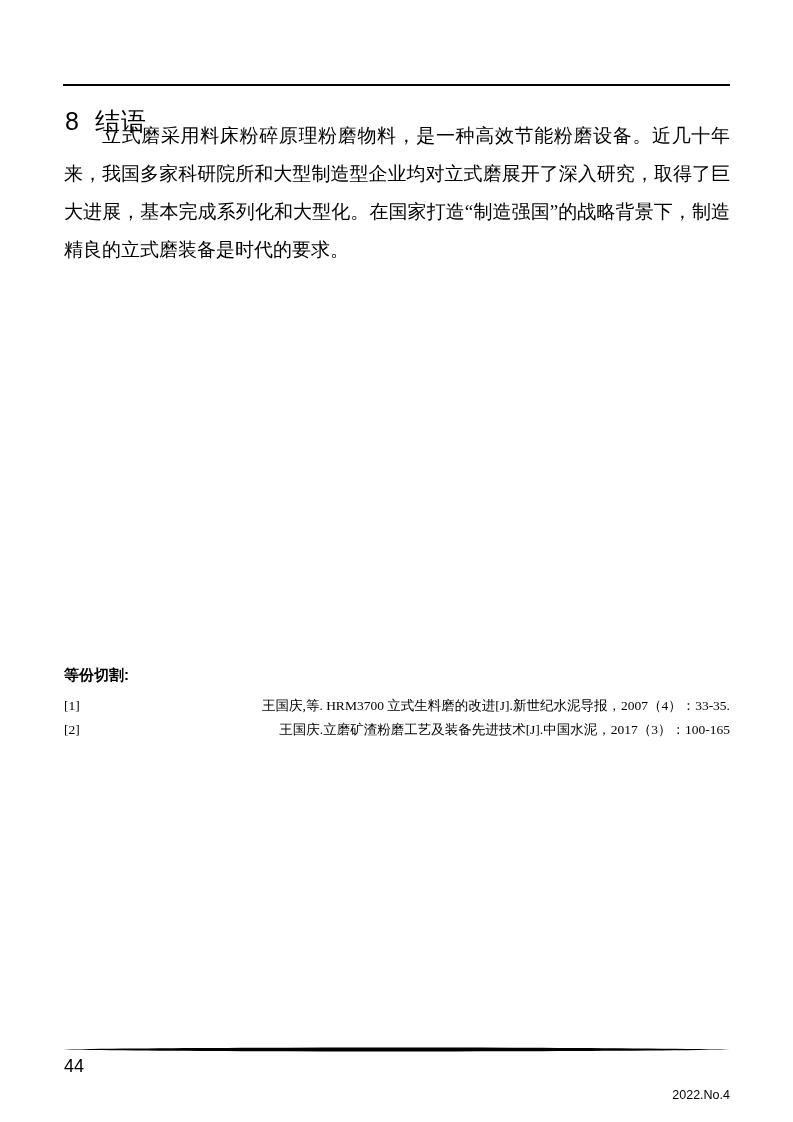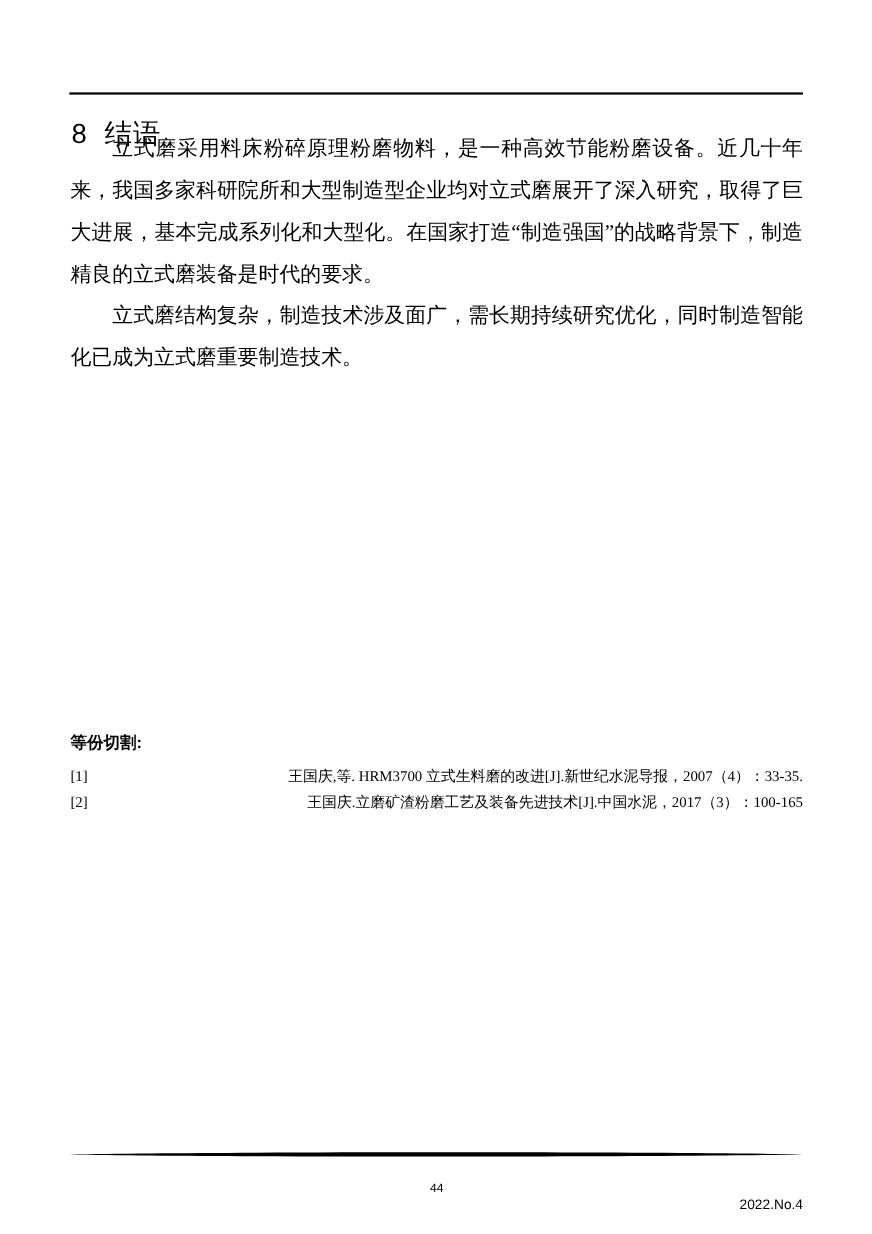--- a/index.html
+++ b/index.html
@@ -101,24 +101,22 @@
     left: 63px;
     width: 667px;
     height: 7px;
     display: block;
   }
   .footer-pageno {
     position: absolute;
     top: 1056px;
     left: 64px;
     width: 666px;
-    text-align: center;
     font-family: "Liberation Sans", "DejaVu Sans", sans-serif;
-    font-size: 11px;
-    margin-top: 19px;
+    font-size: 18px;
   }
   .footer-issue {
     position: absolute;
     top: 1056px;
     left: 64px;
     width: 666px;
     text-align: right;
     font-family: "Liberation Sans", "DejaVu Sans", sans-serif;
     font-size: 12.5px;
     margin-top: 32px;
@@ -131,21 +129,20 @@
 
 
   <div class="head-rule"></div>
 
   <h1 class="section-heading">
     <span class="num">8</span><span>结语</span>
   </h1>
 
   <div class="body-text">
     <p>立式磨采用料床粉碎原理粉磨物料，是一种高效节能粉磨设备。近几十年来，我国多家科研院所和大型制造型企业均对立式磨展开了深入研究，取得了巨大进展，基本完成系列化和大型化。在国家打造“制造强国”的战略背景下，制造精良的立式磨装备是时代的要求。</p>
-    <p>立式磨结构复杂，制造技术涉及面广，需长期持续研究优化，同时制造智能化已成为立式磨重要制造技术。</p>
   </div>
 
   <div class="refs">
     <p class="refs-heading">等份切割:</p>
     <div class="ref-item">
       <span class="ref-marker">[1]</span>
       <span class="ref-text">王国庆,等. HRM3700 立式生料磨的改进[J].新世纪水泥导报，2007（4）：33-35.</span>
     </div>
     <div class="ref-item">
       <span class="ref-marker">[2]</span>

